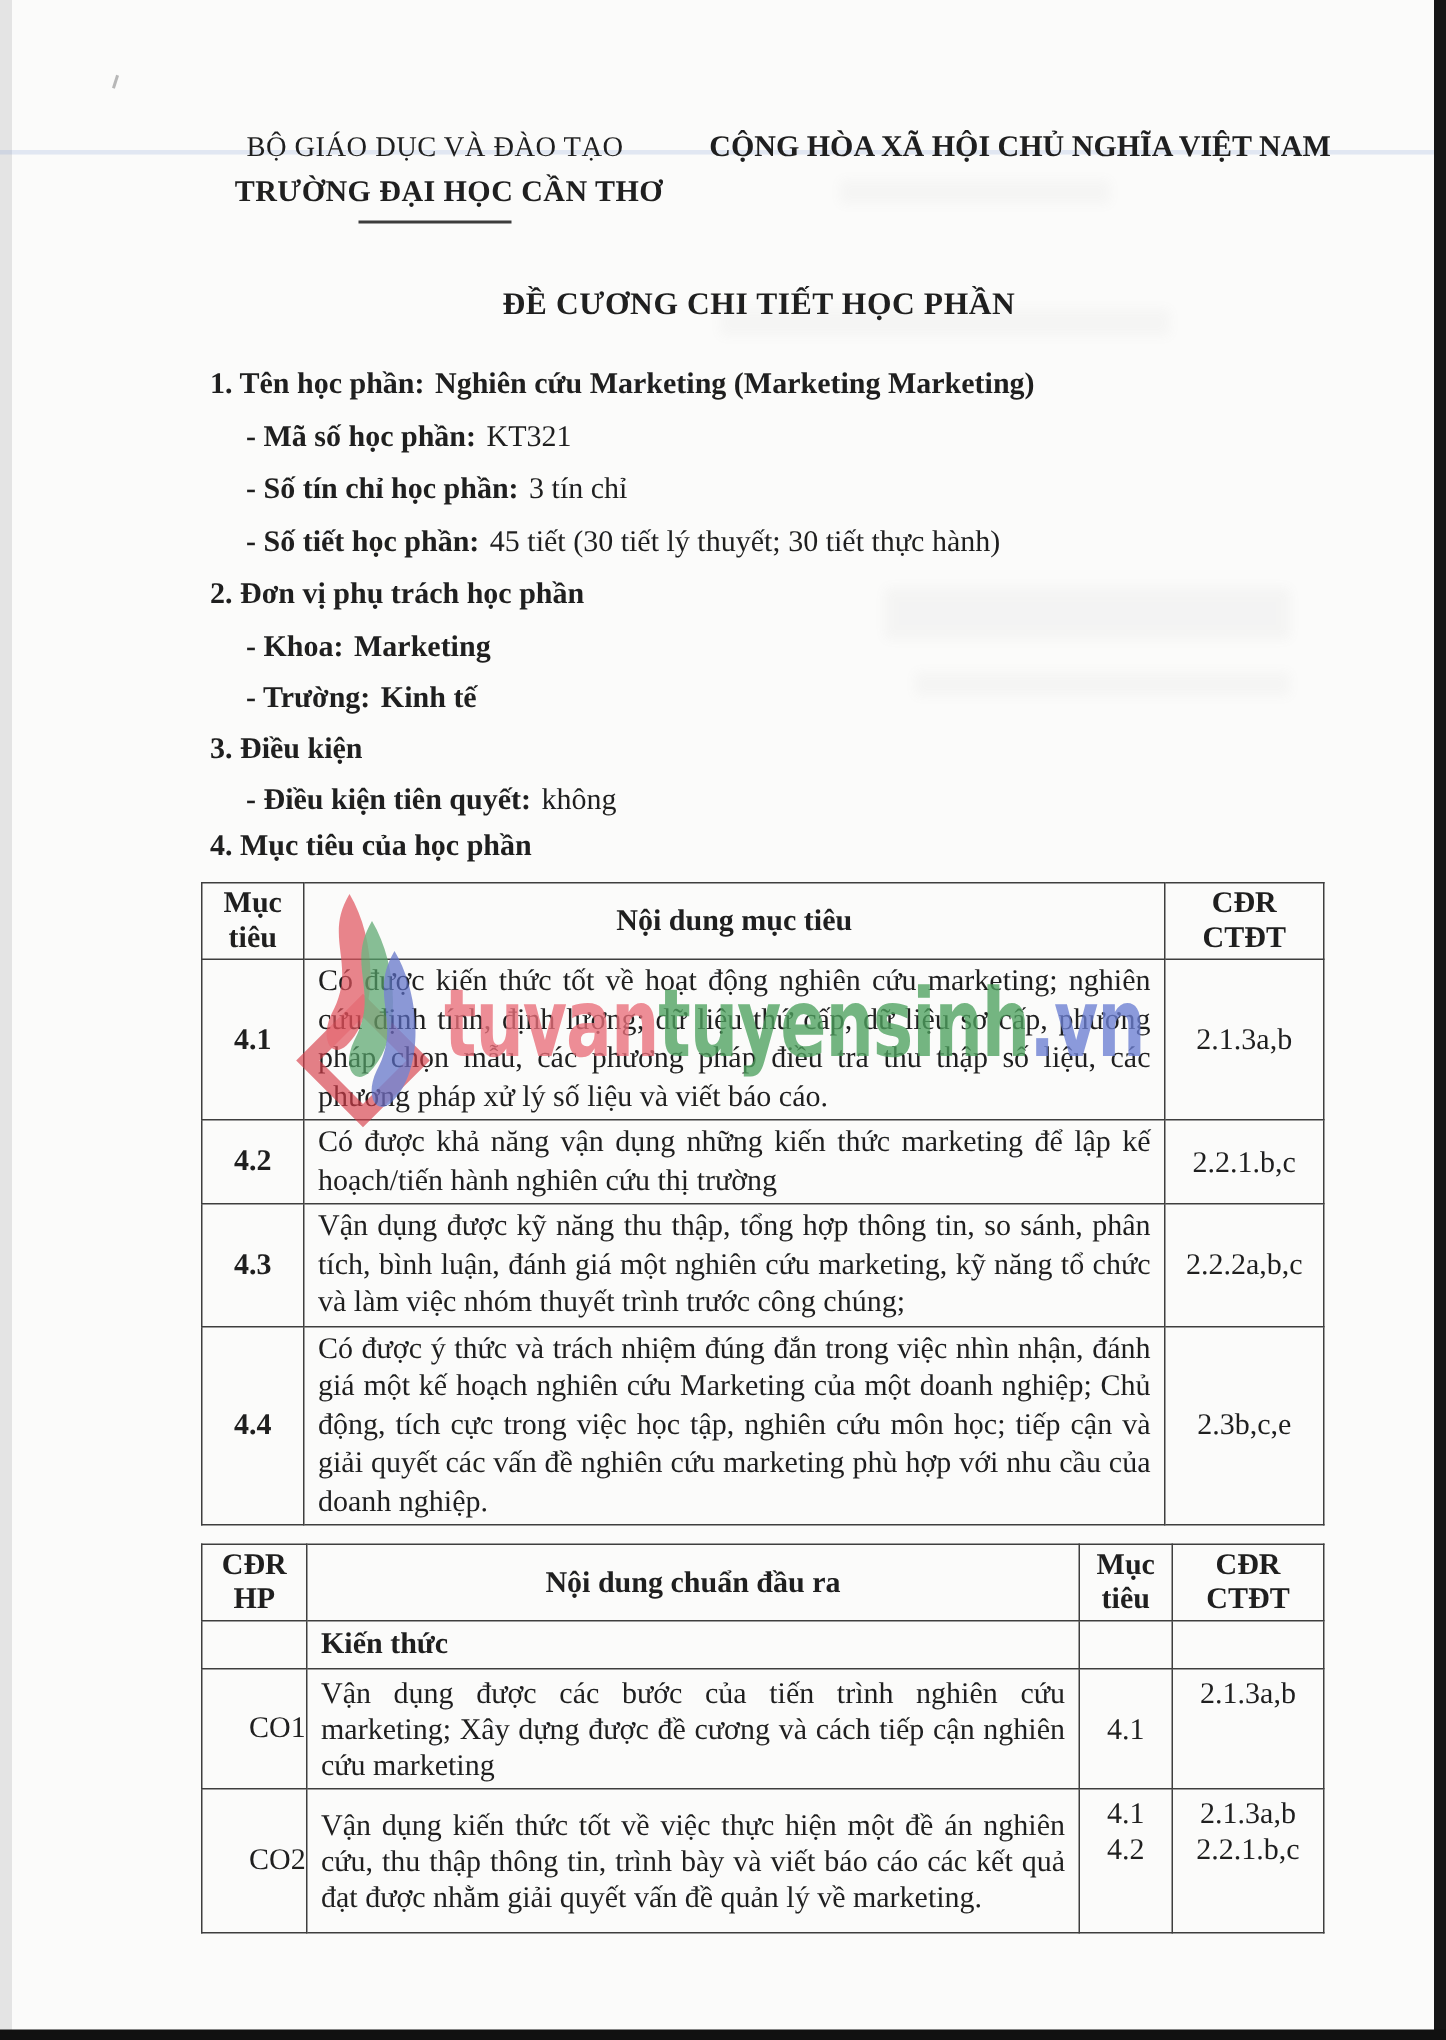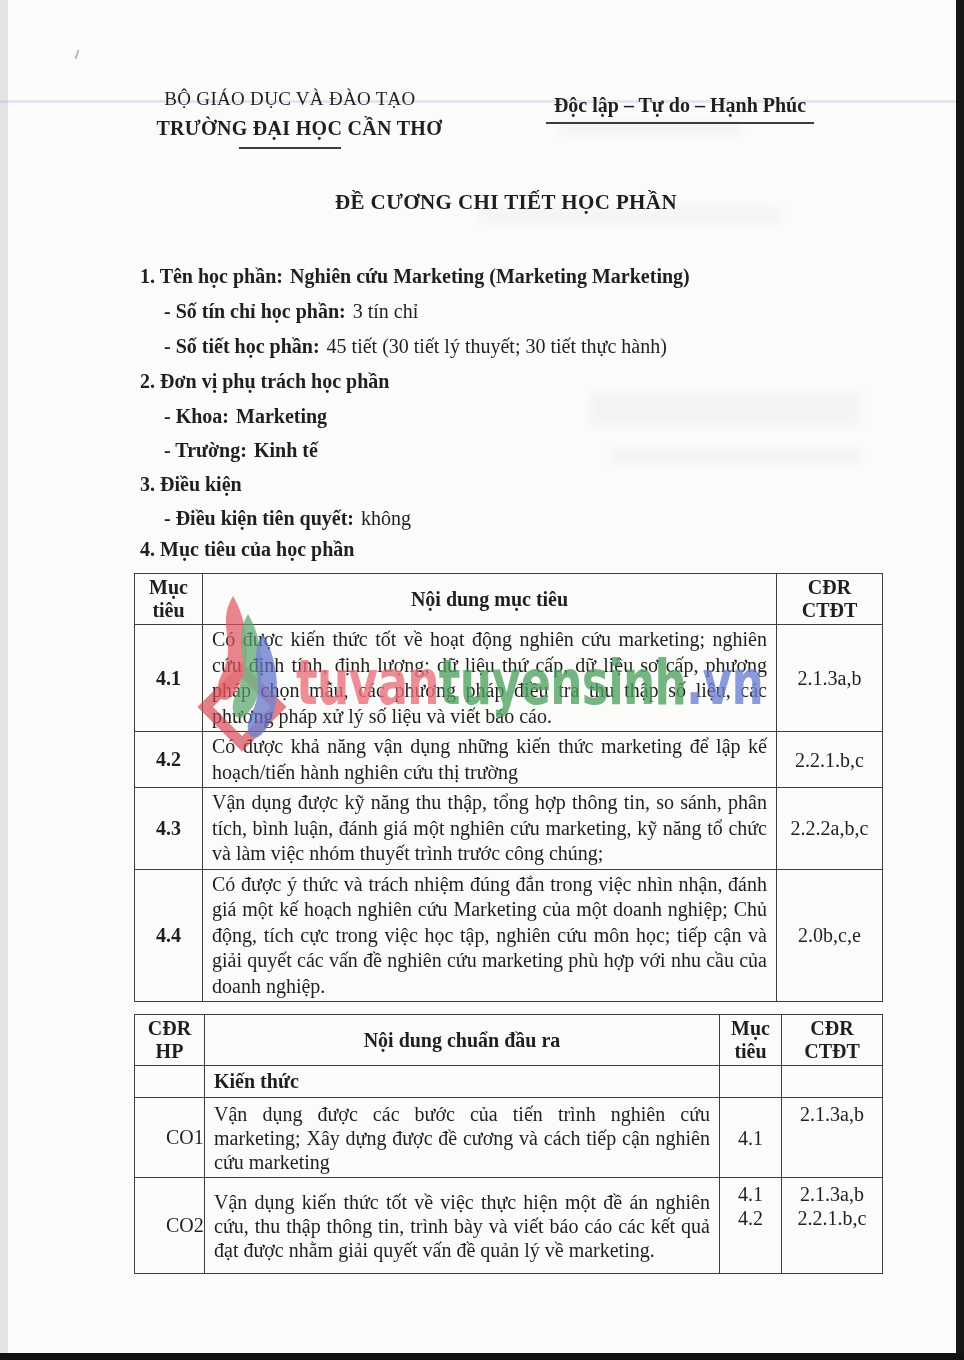--- a/index.html
+++ b/index.html
@@ -30,21 +30,21 @@
   .hdr-left .l2  { font-size:20px; font-weight:bold; line-height:33px; letter-spacing:.3px;text-align:right; }
   .hdr-left .rule { width:102px; border-top:2px solid #3c3c3c; margin:2px auto 0; }
   .hdr-right .l1 { font-size:20px; font-weight:bold; line-height:28px; }
   .hdr-right .l2 { display:inline-block; font-size:20px; font-weight:bold; line-height:30px;
                    margin-top:6px; padding:0 8px 2px; border-bottom:2px solid #3c3c3c; }
 
   .doc-title { position:absolute; left:128px; top:190px; width:756px; text-align:center;
                font-size:21px; font-weight:bold; letter-spacing:.4px; }
 
   
-  .content { position:absolute; left:126px; top:238px; width:758px;margin-top:20px; }
+  .content { position:absolute; left:126px; top:238px; width:758px; }
   .line { display:flex; align-items:center; font-size:20px; }
   .line .lbl { font-weight:bold; }
   .line .val { font-weight:normal; margin-left:7px; }
   .line.bold-val .val { font-weight:bold; }
   .h-num { font-weight:bold; padding-left:14px; }
   .h-dash { padding-left:38px; }
   .hl-36 { height:36px; } .hl-35 { height:35px; } .hl-34 { height:34px; }
   .hl-30 { height:30px; } .hl-28 { height:28px; }
 
   
@@ -86,30 +86,34 @@
 <div class="smudge b"></div>
 <div class="smudge c"></div>
 <div class="smudge d"></div>
 
 <div class="hdr-left">
   <div class="l1">BỘ GIÁO DỤC VÀ ĐÀO TẠO</div>
   <div class="l2">TRƯỜNG ĐẠI HỌC CẦN THƠ</div>
   <div class="rule"></div>
 </div>
 <div class="hdr-right">
-  <div class="l2">Độc lập – Tự do – Hạnh Phúc</div>
+  <div class="l1">CỘNG HÒA XÃ HỘI CHỦ NGHĨA VIỆT NAM</div>
 </div>
 
 <div class="doc-title">ĐỀ CƯƠNG CHI TIẾT HỌC PHẦN</div>
 
 <div class="content">
 
   <div class="line h-num hl-36">
     <span class="lbl">1. Tên học phần:</span>
     <span class="val" style="font-weight:bold">Nghiên cứu Marketing (Marketing Marketing)</span>
+  </div>
+  <div class="line h-dash hl-35">
+    <span class="lbl">- Mã số học phần:</span>
+    <span class="val">KT321</span>
   </div>
   <div class="line h-dash hl-35">
     <span class="lbl">- Số tín chỉ học phần:</span>
     <span class="val">3 tín chỉ</span>
   </div>
   <div class="line h-dash hl-35">
     <span class="lbl">- Số tiết học phần:</span>
     <span class="val">45 tiết (30 tiết lý thuyết; 30 tiết thực hành)</span>
   </div>
 
@@ -160,21 +164,21 @@
       <td class="cell-cdr">2.2.1.b,c</td>
     </tr>
     <tr style="height:76px">
       <td class="cell-id">4.3</td>
       <td class="cell-txt">Vận dụng được kỹ năng thu thập, tổng hợp thông tin, so sánh, phân tích, bình luận, đánh giá một nghiên cứu marketing, kỹ năng tổ chức và làm việc nhóm thuyết trình trước công chúng;</td>
       <td class="cell-cdr">2.2.2a,b,c</td>
     </tr>
     <tr style="height:116px">
       <td class="cell-id">4.4</td>
       <td class="cell-txt">Có được ý thức và trách nhiệm đúng đắn trong việc nhìn nhận, đánh giá một kế hoạch nghiên cứu Marketing của một doanh nghiệp; Chủ động, tích cực trong việc học tập, nghiên cứu môn học; tiếp cận và giải quyết các vấn đề nghiên cứu marketing phù hợp với nhu cầu của doanh nghiệp.</td>
-      <td class="cell-cdr">2.0b,c,e</td>
+      <td class="cell-cdr">2.3b,c,e</td>
     </tr>
   </tbody>
     </table>
 
 
   <table class="t2 mt12">
     <colgroup>
         <col style="width:70px">
         <col style="width:515px">
         <col style="width:62px">

